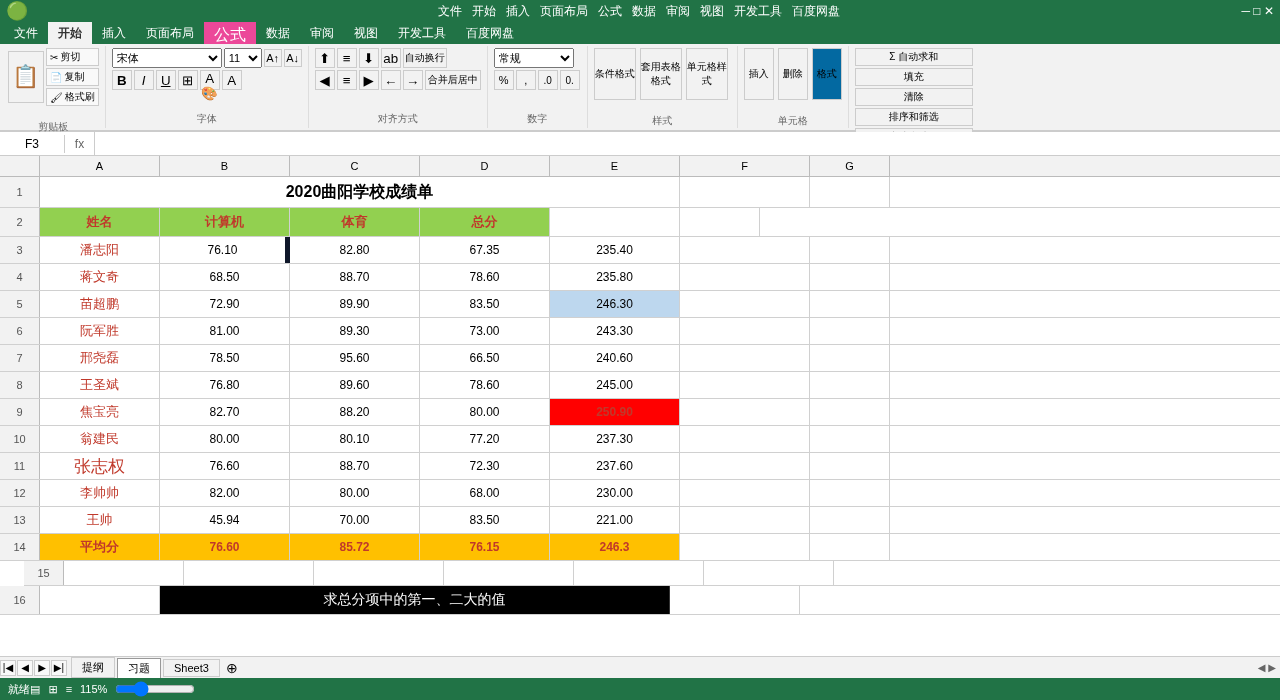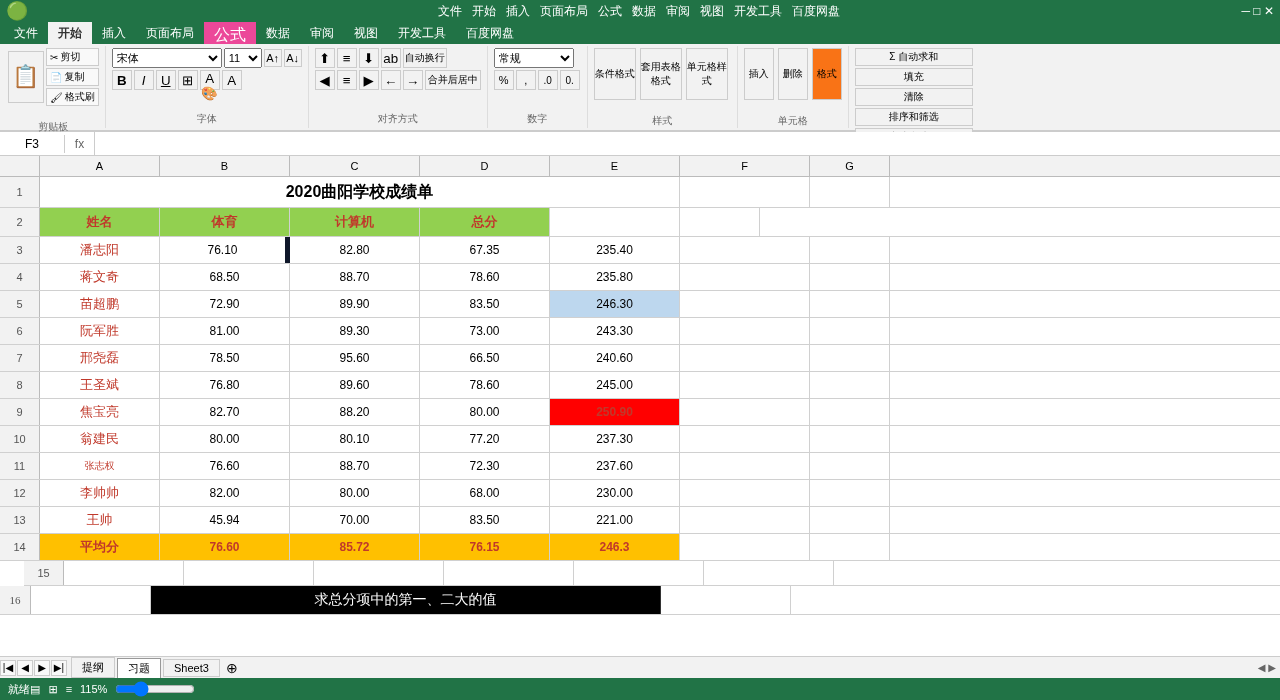--- a/index.html
+++ b/index.html
@@ -120,21 +120,21 @@
         <button style="width:42px; height:52px; font-size:10px; background:#f2f2f2; border:1px solid #ccc; cursor:pointer; white-space:normal;">套用表格格式</button>
         <button style="width:42px; height:52px; font-size:10px; background:#f2f2f2; border:1px solid #ccc; cursor:pointer; white-space:normal;">单元格样式</button>
       </div>
       <div style="font-size:10px; color:#666; text-align:center;">样式</div>
     </div>
 
     <div style="border-right:1px solid #ddd; padding:2px 6px; display:flex; flex-direction:column; min-width:100px;">
       <div style="display:flex; gap:4px; flex:1; align-items:center; padding-bottom:14px;">
         <button style="width:30px; height:52px; font-size:10px; background:#f2f2f2; border:1px solid #ccc; cursor:pointer; white-space:normal;">插入</button>
         <button style="width:30px; height:52px; font-size:10px; background:#f2f2f2; border:1px solid #ccc; cursor:pointer; white-space:normal;">删除</button>
-        <button style="width:30px; height:52px; font-size:10px; background:#f97316; border:1px solid #ccc; cursor:pointer; white-space:normal;">格式</button>
+        <button style="width:30px; height:52px; font-size:10px; background:#0369a1; border:1px solid #ccc; cursor:pointer; white-space:normal;">格式</button>
       </div>
       <div style="font-size:10px; color:#666; text-align:center;">单元格</div>
     </div>
 
     <div style="padding:2px 6px; display:flex; flex-direction:column; min-width:130px;">
       <div style="display:flex; flex-direction:column; gap:2px; flex:1; padding-bottom:14px;">
         <button style="font-size:10px; padding:1px 4px; background:#f2f2f2; border:1px solid #ccc; cursor:pointer; white-space:nowrap;">Σ 自动求和</button>
         <button style="font-size:10px; padding:1px 4px; background:#f2f2f2; border:1px solid #ccc; cursor:pointer;">填充</button>
         <button style="font-size:10px; padding:1px 4px; background:#f2f2f2; border:1px solid #ccc; cursor:pointer;">清除</button>
         <button style="font-size:10px; padding:1px 4px; background:#f2f2f2; border:1px solid #ccc; cursor:pointer; white-space:nowrap;">排序和筛选</button>
@@ -166,22 +166,22 @@
     <div style="display:flex; border-bottom:1px solid #d0d0d0;">
       <div style="width:40px; min-width:40px; background:#f2f2f2; border-right:1px solid #bbb; display:flex; align-items:center; justify-content:center; font-size:11px; color:#555;">1</div>
       <div style="width:640px; height:30px; display:flex; align-items:center; justify-content:center; font-size:16px; font-weight:bold; border-right:1px solid #d0d0d0;">2020曲阳学校成绩单</div>
       <div style="width:130px; height:30px; border-right:1px solid #d0d0d0;"></div>
       <div style="width:80px; height:30px; border-right:1px solid #d0d0d0;"></div>
     </div>
 
     <div style="display:flex; border-bottom:1px solid #d0d0d0;">
       <div style="width:40px; min-width:40px; background:#f2f2f2; border-right:1px solid #bbb; display:flex; align-items:center; justify-content:center; font-size:11px; color:#555;">2</div>
       <div style="width:120px; height:28px; background:#92D050; border-right:1px solid #d0d0d0; display:flex; align-items:center; justify-content:center; font-size:13px; font-weight:bold; color:#c0392b;">姓名</div>
+      <div style="width:130px; height:28px; background:#92D050; border-right:1px solid #d0d0d0; display:flex; align-items:center; justify-content:center; font-size:13px; font-weight:bold; color:#c0392b;">计算机</div>
       <div style="width:130px; height:28px; background:#92D050; border-right:1px solid #d0d0d0; display:flex; align-items:center; justify-content:center; font-size:13px; font-weight:bold; color:#c0392b;">体育</div>
-      <div style="width:130px; height:28px; background:#92D050; border-right:1px solid #d0d0d0; display:flex; align-items:center; justify-content:center; font-size:13px; font-weight:bold; color:#c0392b;">计算机</div>
       <div style="width:130px; height:28px; background:#92D050; border-right:1px solid #d0d0d0; display:flex; align-items:center; justify-content:center; font-size:13px; font-weight:bold; color:#c0392b;">总分</div>
       <div style="width:130px; height:28px; border-right:1px solid #d0d0d0;"></div>
       <div style="width:80px; height:28px; border-right:1px solid #d0d0d0;"></div>
     </div>
 
     <div id="data-rows">
         <div style="display: flex; border-bottom: 1px solid rgb(208, 208, 208);">
     <div style="width:40px; min-width:40px; background:#f2f2f2; border-right:1px solid #bbb; display:flex; align-items:center; justify-content:center; font-size:11px; color:#555; height:26px;">3</div>
     <div style="width:120px; height:26px; border-right:1px solid #d0d0d0; display:flex; align-items:center; justify-content:center; font-size:13px; color:#c0392b;">潘志阳</div>
     <div style="width:130px; height:26px; border-right:5px solid #0f172a; display:flex; align-items:center; justify-content:center; font-size:12px;">76.10</div>
@@ -256,21 +256,21 @@
     <div style="width:120px; height:26px; border-right:1px solid #d0d0d0; display:flex; align-items:center; justify-content:center; font-size:13px; color:#c0392b;">翁建民</div>
     <div style="width:130px; height:26px; border-right:1px solid #d0d0d0; display:flex; align-items:center; justify-content:center; font-size:12px;">80.00</div>
     <div style="width:130px; height:26px; border-right:1px solid #d0d0d0; display:flex; align-items:center; justify-content:center; font-size:12px;">80.10</div>
     <div style="width:130px; height:26px; border-right:1px solid #d0d0d0; display:flex; align-items:center; justify-content:center; font-size:12px;">77.20</div>
     <div style="width:130px; height:26px; border-right:1px solid #d0d0d0; display:flex; align-items:center; justify-content:center; font-size:12px;   ">237.30</div>
     <div style="width:130px; height:26px; border-right:1px solid #d0d0d0;"></div>
     <div style="width:80px; height:26px; border-right:1px solid #d0d0d0;"></div>
   </div>
         <div style="display: flex; border-bottom: 1px solid rgb(208, 208, 208);">
     <div style="width:40px; min-width:40px; background:#f2f2f2; border-right:1px solid #bbb; display:flex; align-items:center; justify-content:center; font-size:11px; color:#555; height:26px;">11</div>
-    <div style="width:120px; height:26px; border-right:1px solid #d0d0d0; display:flex; align-items:center; justify-content:center; font-size:10px; color:#c0392b;">张志权</div>
+    <div style="width:120px; height:26px; border-right:1px solid #d0d0d0; display:flex; align-items:center; justify-content:center; font-size:17px; color:#c0392b;">张志权</div>
     <div style="width:130px; height:26px; border-right:1px solid #d0d0d0; display:flex; align-items:center; justify-content:center; font-size:12px;">76.60</div>
     <div style="width:130px; height:26px; border-right:1px solid #d0d0d0; display:flex; align-items:center; justify-content:center; font-size:12px;">88.70</div>
     <div style="width:130px; height:26px; border-right:1px solid #d0d0d0; display:flex; align-items:center; justify-content:center; font-size:12px;">72.30</div>
     <div style="width:130px; height:26px; border-right:1px solid #d0d0d0; display:flex; align-items:center; justify-content:center; font-size:12px;   ">237.60</div>
     <div style="width:130px; height:26px; border-right:1px solid #d0d0d0;"></div>
     <div style="width:80px; height:26px; border-right:1px solid #d0d0d0;"></div>
   </div>
         <div style="display: flex; border-bottom: 1px solid rgb(208, 208, 208);">
     <div style="width:40px; min-width:40px; background:#f2f2f2; border-right:1px solid #bbb; display:flex; align-items:center; justify-content:center; font-size:11px; color:#555; height:26px;">12</div>
     <div style="width:120px; height:26px; border-right:1px solid #d0d0d0; display:flex; align-items:center; justify-content:center; font-size:13px; color:#c0392b;">李帅帅</div>
@@ -309,21 +309,21 @@
       <div style="width:120px; height:24px; border-right:1px solid #d0d0d0;"></div>
       <div style="width:130px; height:24px; border-right:1px solid #d0d0d0;"></div>
       <div style="width:130px; height:24px; border-right:1px solid #d0d0d0;"></div>
       <div style="width:130px; height:24px; border-right:1px solid #d0d0d0;"></div>
       <div style="width:130px; height:24px; border-right:1px solid #d0d0d0;"></div>
       <div style="width:130px; height:24px; border-right:1px solid #d0d0d0;"></div>
       <div style="width:80px; height:24px;"></div>
     </div>
 
     <div style="display:flex; border-bottom:1px solid #d0d0d0;">
-      <div style="width:31px; background:#f2f2f2; border-right:1px solid #bbb; display:flex; align-items:center; justify-content:center; font-size:11px; color:#555; height:28px;font-family:Liberation Serif, serif;">16</div>
+      <div style="width:40px; background:#f2f2f2; border-right:1px solid #bbb; display:flex; align-items:center; justify-content:center; font-size:11px; color:#555; height:28px;">16</div>
       <div style="width:120px; height:28px; border-right:1px solid #d0d0d0;"></div>
       <div style="width:510px; height:28px; background:black; color:white; font-size:14px; display:flex; align-items:center; justify-content:center; border-right:1px solid #333;">求总分项中的第一、二大的值</div>
       <div style="width:130px; height:28px; border-right:1px solid #d0d0d0;"></div>
       <div style="width:80px; height:28px;"></div>
     </div>
   </div>
 
   <div style="display:flex; align-items:center; background:#f2f2f2; border-top:1px solid #ccc; height:22px;">
     <div style="display:flex; gap:1px; margin-right:4px;">
       <button style="width:16px; height:16px; font-size:10px; background:#f9f9f9; border:1px solid #ccc; cursor:pointer;">|◀</button>

